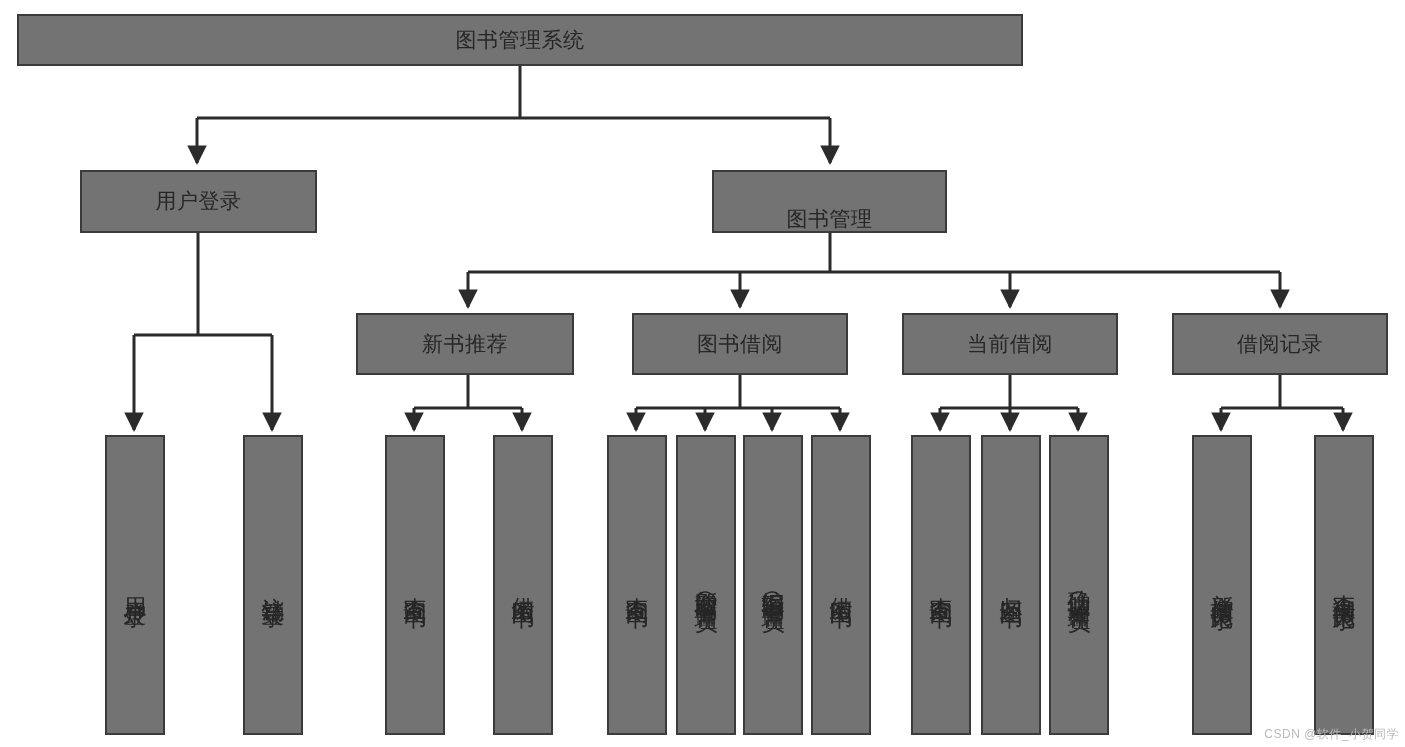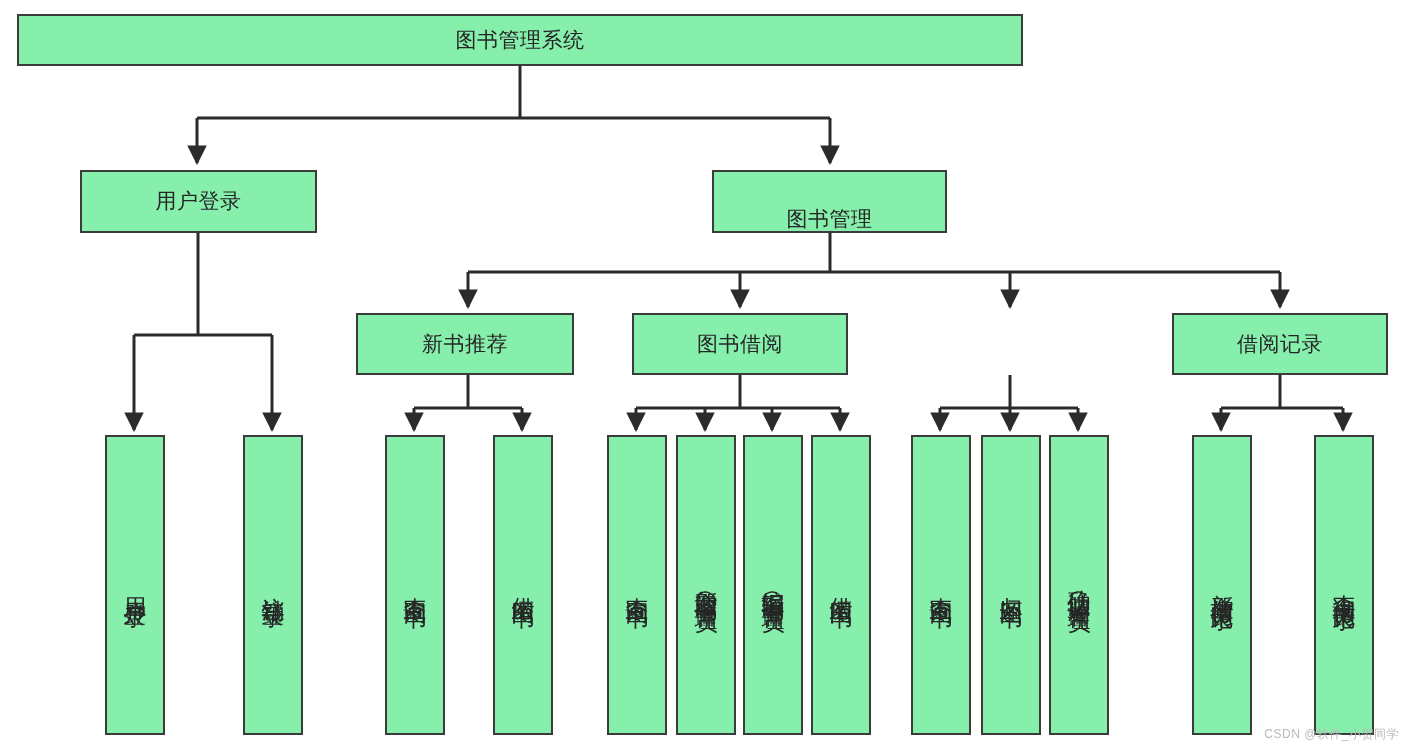--- a/index.html
+++ b/index.html
@@ -22,21 +22,21 @@
     left: 0;
     top: 0;
     width: 1405px;
     height: 747px;
     pointer-events: none;
   }
   .node {
     position: absolute;
     box-sizing: border-box;
     border: 2px solid #3b3b3b;
-    background: #86efac;
+    background: #737373;
     display: flex;
     align-items: center;
     justify-content: center;
     color: #262626;
   }
   .node .lbl {
     display: block;
     text-align: center;
     line-height: 1.08;
     letter-spacing: 0.5px;
@@ -135,20 +135,23 @@
   <div class="node horiz" style="left:712px; top:170px; width:235px; height:63px;align-items:flex-end;">
     <span class="lbl">图书管理</span>
   </div>
 
   <div class="node horiz" style="left:356px; top:313px; width:218px; height:62px;">
     <span class="lbl">新书推荐</span>
   </div>
   <div class="node horiz" style="left:632px; top:313px; width:216px; height:62px;">
     <span class="lbl">图书借阅</span>
   </div>
+  <div class="node horiz" style="left:902px; top:313px; width:216px; height:62px;">
+    <span class="lbl">当前借阅</span>
+  </div>
   <div class="node horiz" style="left:1172px; top:313px; width:216px; height:62px;align-items:center;">
     <span class="lbl">借阅记录</span>
   </div>
 
   <div class="node vert" style="left:105px; top:435px; width:60px; height:300px;">
     <span class="lbl">用户登录</span>
   </div>
   <div class="node vert" style="left:243px; top:435px; width:60px; height:300px;">
     <span class="lbl">注销登录</span>
   </div>

